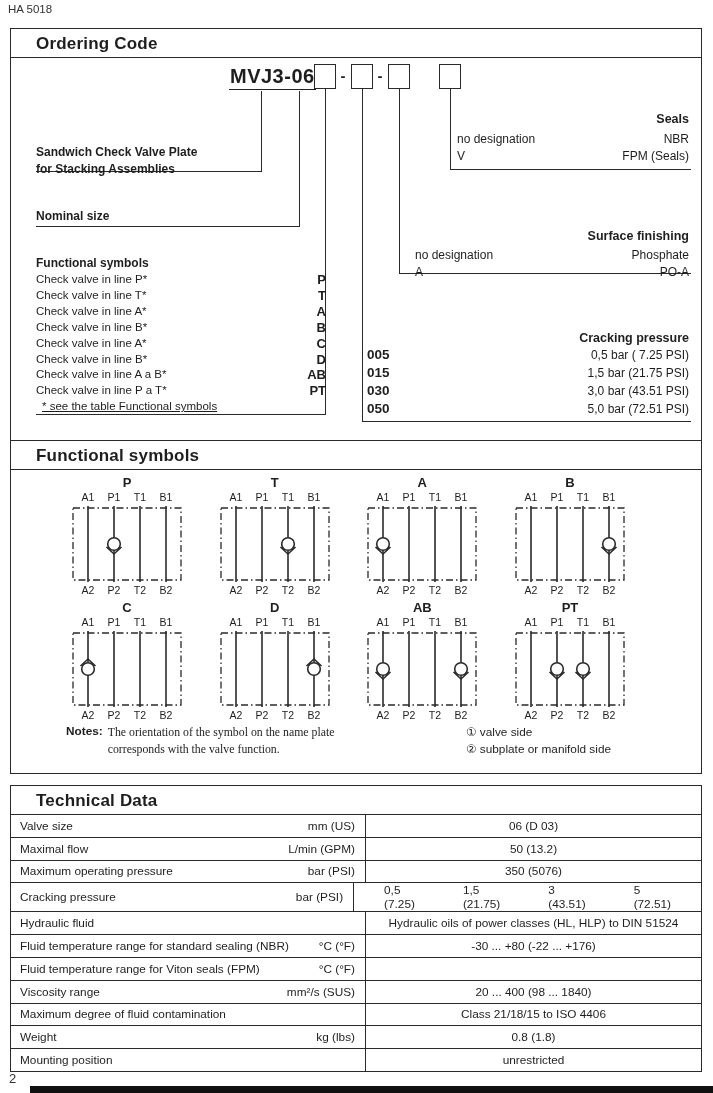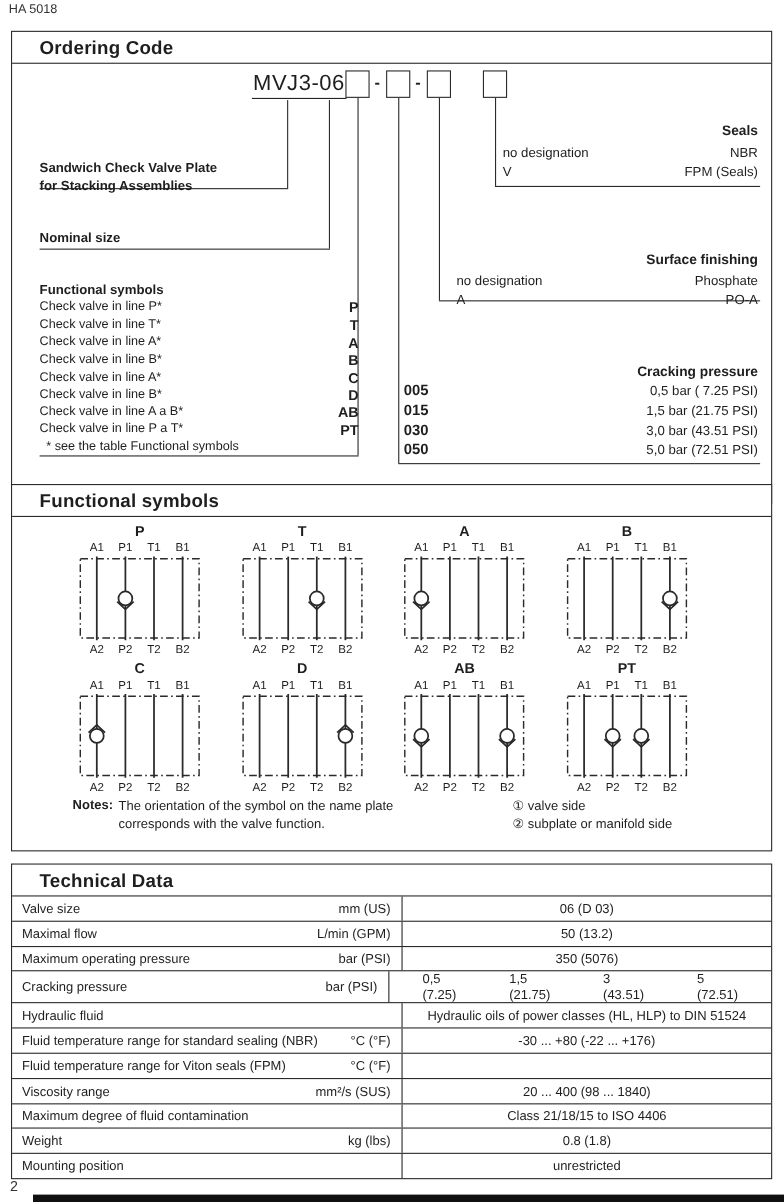--- a/index.html
+++ b/index.html
@@ -13,44 +13,44 @@
   #funcsym  { top:440px; height:334px; }
   #techdata { top:785px; height:287px; }
   .section-title {
     font-size:17px; font-weight:bold; letter-spacing:.2px;
     padding:5px 0 4px 25px; border-bottom:1.4px solid #2a2a2a; height:29px;
   }
   .vline { position:absolute; width:1.4px; background:#2a2a2a; }
   .hline { position:absolute; height:1.4px; background:#2a2a2a; }
 
   
-  .oc-model { position:absolute; left:218px; top:36px; font-size:20px; font-weight:normal;
+  .oc-model { position:absolute; left:218px; top:36px; font-size:20px; font-weight:bold;
               border-bottom:1.6px solid #222; padding:0 1px 1px 1px; letter-spacing:.5px; }
   .oc-box { position:absolute; width:22px; height:25px; border:1.5px solid #2a2a2a; background:#fff; top:35px; }
   .oc-dash { position:absolute; top:38px; font-size:15px; font-weight:bold; width:10px; text-align:center; }
   .blk-label { position:absolute; font-size:12px; font-weight:bold; line-height:1.4; }
   .fl-list { position:absolute; left:25px; top:226px; width:290px; font-size:11.5px; }
   .fl-head { font-weight:bold; font-size:12px; line-height:17px; }
   .fl-row { display:flex; justify-content:space-between; line-height:15.9px; }
   .fl-code { font-weight:bold; font-size:13px; line-height:15.9px; }
-  .fl-foot { line-height:15.5px; padding-left:6px; }
+  .fl-foot { line-height:15.5px; padding-left:6px;text-decoration:underline; }
   .blk-header { font-weight:bold; font-size:12.5px; text-align:right; position:absolute; }
   .kv-rows { position:absolute; }
   .kv-row { display:flex; justify-content:space-between; font-size:12px; line-height:17px; }
   .cp-row { display:flex; justify-content:space-between; line-height:18px; }
   .cp-code { font-weight:bold; font-size:13.5px; }
   .cp-val { font-size:12px; }
 
   
   .diag-row { position:absolute; left:50px; right:65px; display:flex; justify-content:space-between; }
   .diag { width:132px; text-align:center; }
   .diag-letter { font-size:13px; font-weight:bold; margin-bottom:1px; }
   .notes { position:absolute; top:283px; left:55px; font-size:11.8px; display:flex; }
   .notes b { margin-right:5px; }
-  .notes .nlines { line-height:16.5px; }
+  .notes .nlines { line-height:16.5px;font-family:Liberation Serif, serif; }
   .legend { position:absolute; top:283px; left:455px; font-size:11.8px; line-height:17px; }
 
   
   .tbl { position:absolute; top:29px; left:0; right:0; bottom:0; display:flex; flex-direction:column; }
   .t-row { flex:1; display:flex; align-items:stretch; border-bottom:1px solid #2a2a2a; font-size:11.8px; }
   .t-row:last-child { border-bottom:none; }
   .t-left { width:355px; display:flex; justify-content:space-between; align-items:center;
             padding:0 10px 0 9px; border-right:1.2px solid #2a2a2a; }
   .t-right { flex:1; display:flex; align-items:center; justify-content:center; text-align:center; }
   .t-vals { flex:1; display:flex; justify-content:flex-start; padding:0 30px;gap:48px; }

